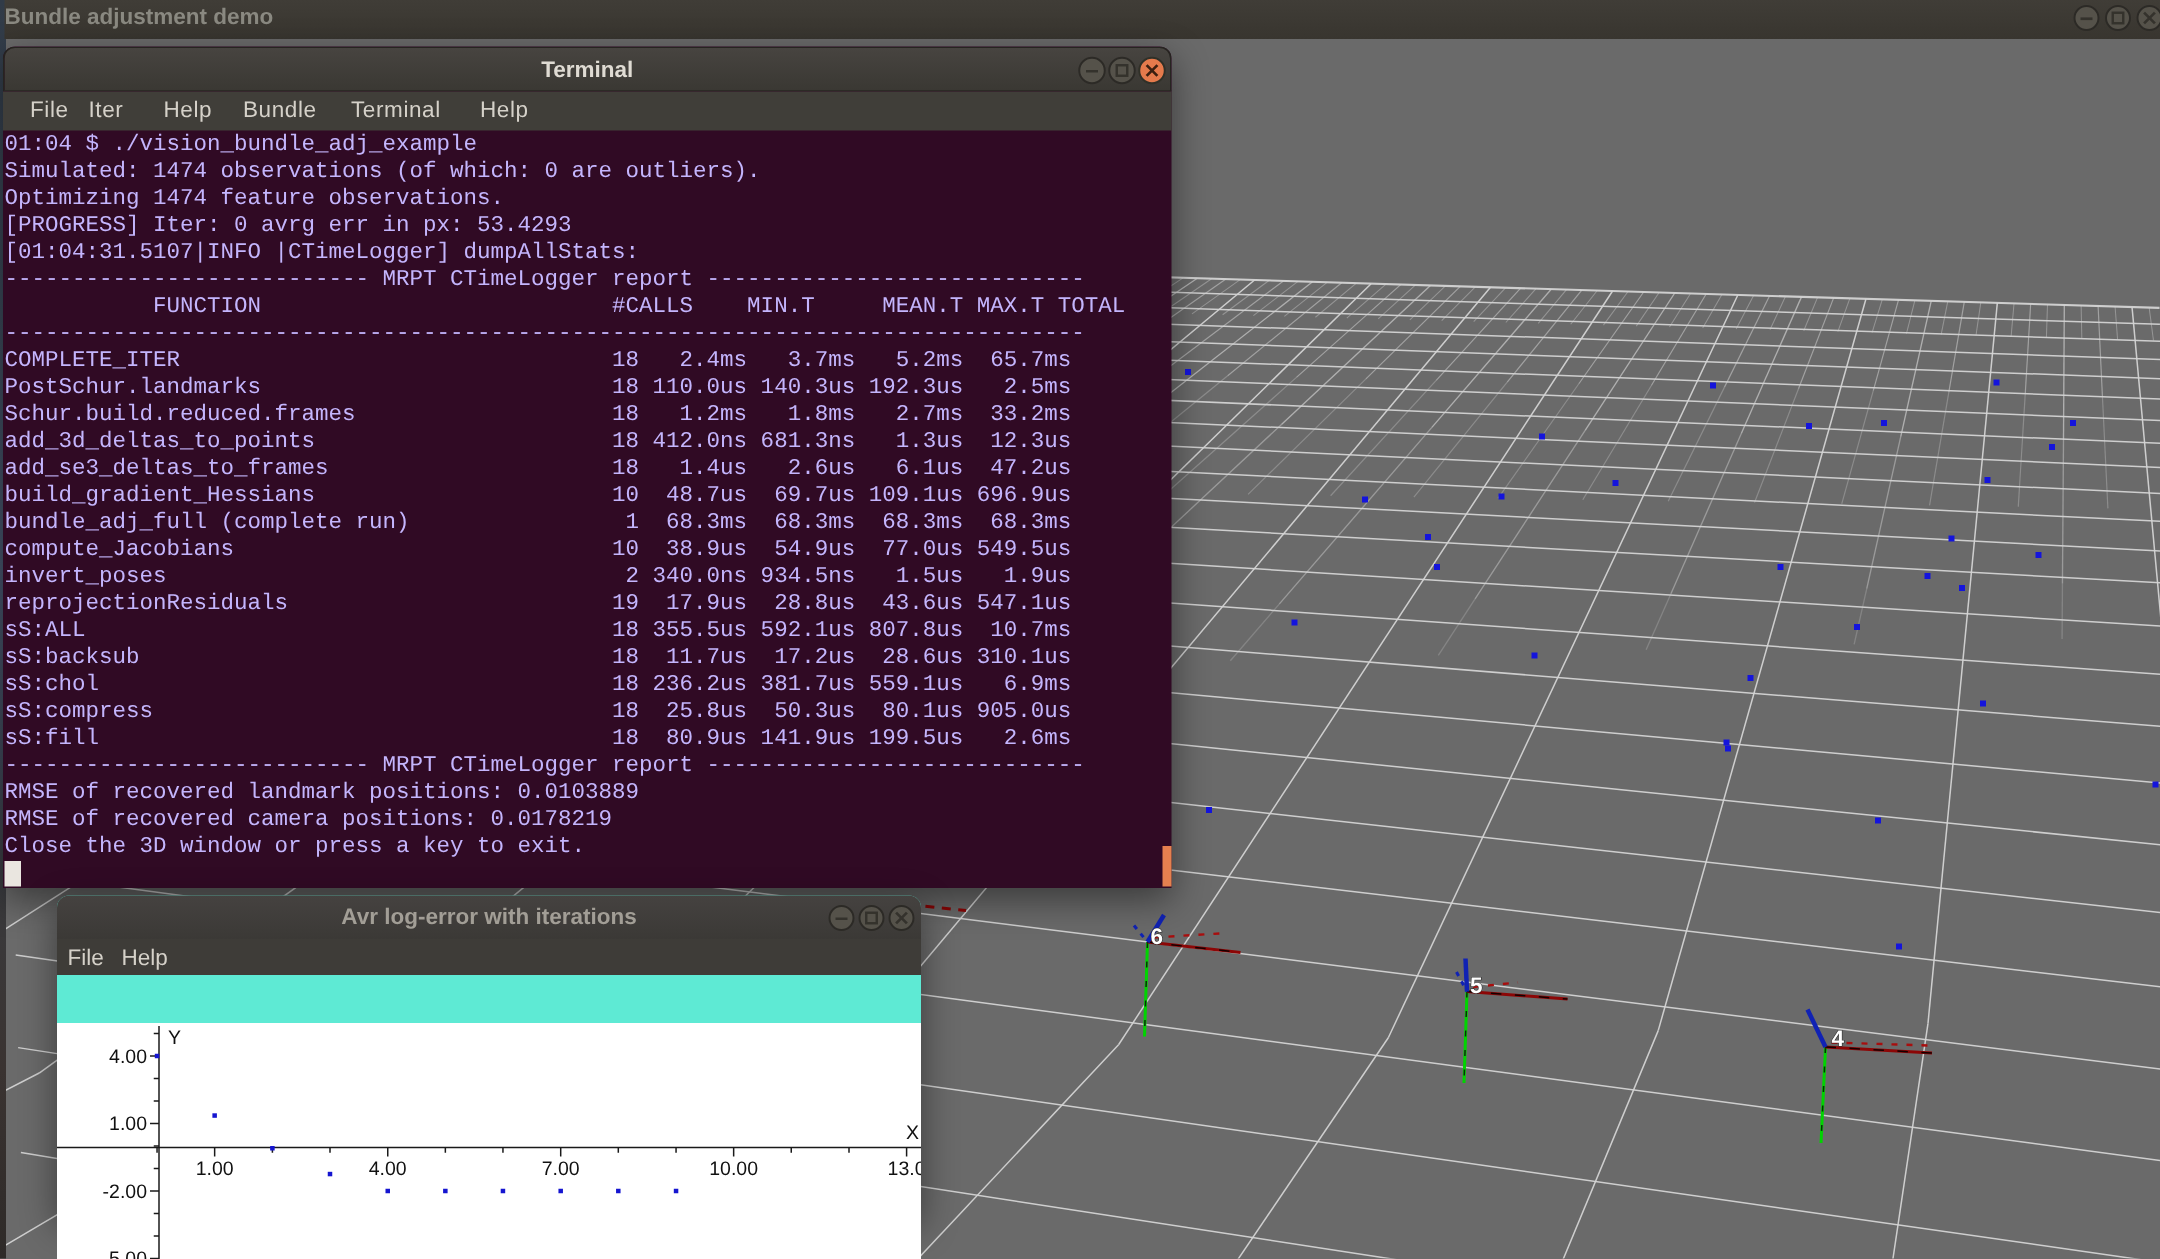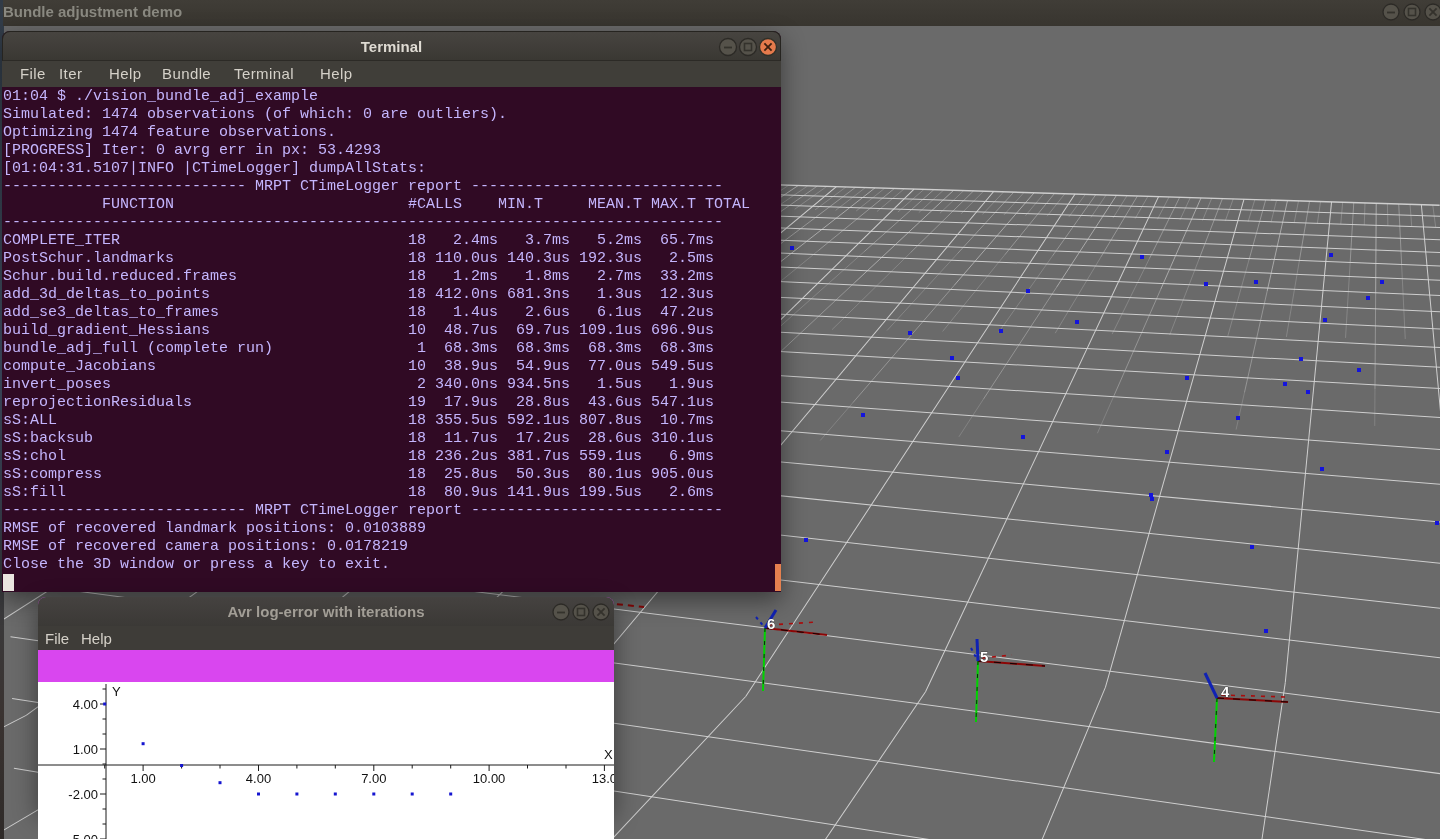--- a/index.html
+++ b/index.html
@@ -17,21 +17,21 @@
   background:linear-gradient(#474440,#3a3833); border-radius:8px 8px 0 0;
   border:1px solid #262420; border-bottom:1px solid #2c2a26; }
 #term .tb .t { position:absolute; top:6px; width:100%; text-align:center; font-size:15px;
   font-weight:bold; color:#dfdbd3; }
 #term .mb { position:absolute; left:0; top:30px; width:100%; height:26px; background:#403e39; }
 #term .mb span { position:absolute; top:4px; font-size:15px; color:#d5d1c9; letter-spacing:0.4px; }
 #term pre { position:absolute; left:1px; top:57px; font-family:"Liberation Mono", monospace;
   font-size:15px; line-height:18px; color:#c4b5fd; letter-spacing:0; }
 #term .cursor { position:absolute; left:1px; top:543px; width:11px; height:17px; background:#eae6e0; }
 #term .thumb { position:absolute; left:773px; top:533px; width:6px; height:27px; background:#e5804f; }
-#plot { left:38px; top:597px; width:576px; height:213px; background:#d946ef; border-radius:8px 8px 0 0; }
+#plot { left:38px; top:597px; width:576px; height:213px; background:#5eead4; border-radius:8px 8px 0 0; }
 #plot .tb { position:absolute; left:0; top:0; width:100%; height:29px;
   background:linear-gradient(#454240,#3b3936); border-radius:8px 8px 0 0; }
 #plot .tb .t { position:absolute; top:6px; width:100%; text-align:center; font-size:15px;
   font-weight:bold; color:#a29e96; }
 #plot .mb { position:absolute; left:0; top:29px; width:100%; height:24px; background:#3e3c38; }
 #plot .mb span { position:absolute; top:4px; font-size:15px; color:#d5d1c9; }
 #plot .content { position:absolute; left:0; top:53px; width:576px; height:160px; background:#fff;margin-top:32px; }
 </style></head>
 <body>
 <div id="vp3d"><svg width="1437" height="813">

